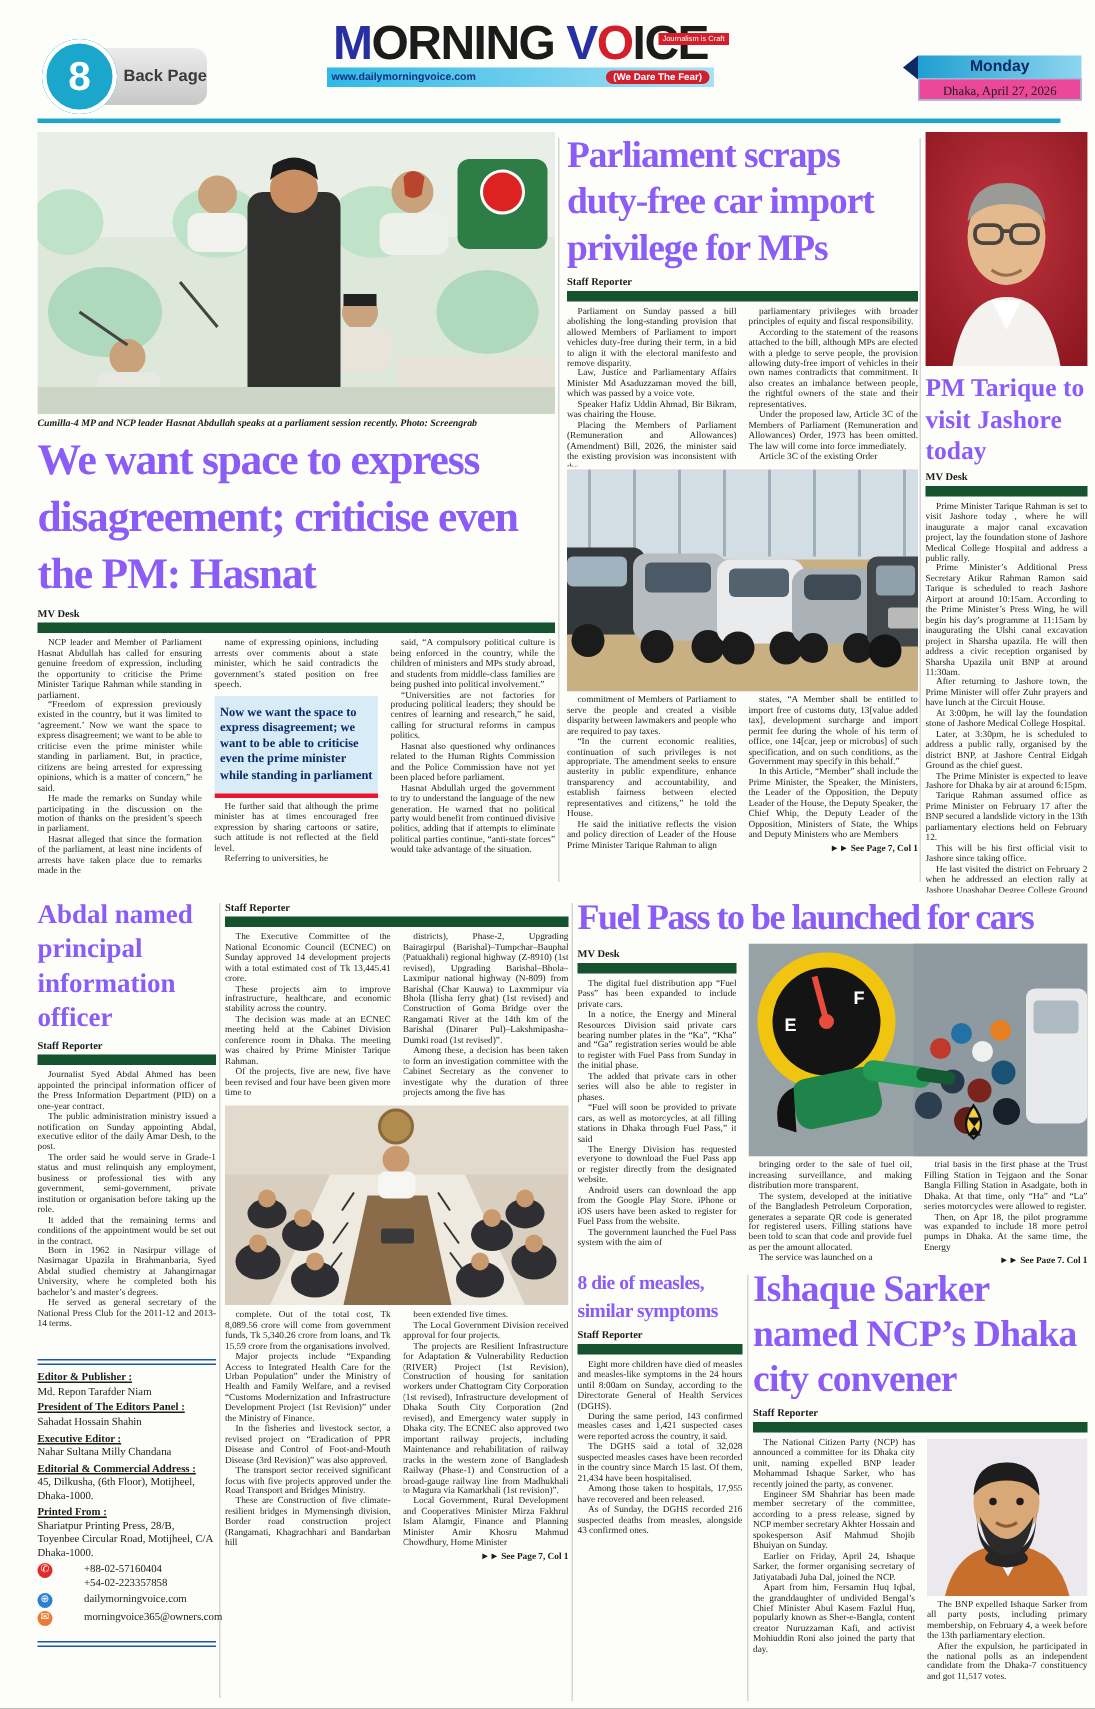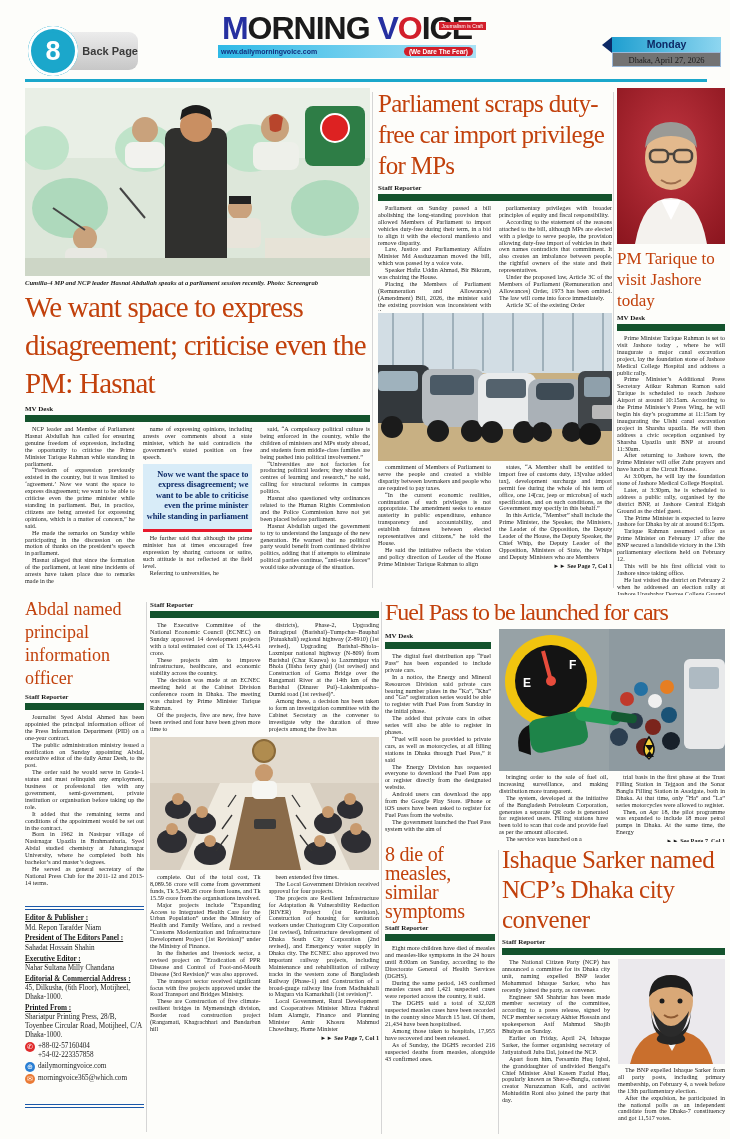--- a/index.html
+++ b/index.html
@@ -41,62 +41,62 @@
   .md-slogan { background:#d21f2b; color:#fff; font-family:"Liberation Sans",sans-serif; font-weight:bold; font-size:6.5px; padding:1px 5px; border-radius:6px; }
   .datebox { position:absolute; left:612px; top:37px; width:109px; font-family:"Liberation Sans",sans-serif; }
   .db-day {
     position:relative; background:linear-gradient(90deg,#1f9fd0,#8ed6f0); color:#0d2a66;
     font-weight:bold; font-size:10.5px; text-align:center; padding:1px 0 2px;
   }
   .db-day::before {
     content:""; position:absolute; left:-10px; top:0; border-top:8px solid transparent;
     border-bottom:8px solid transparent; border-right:10px solid #0d2a66;
   }
-  .db-date { border:1px solid #9bb8d8; background:#737373; font-size:8.5px; text-align:center; padding:1.5px 0; font-family:"Liberation Serif",serif; }
+  .db-date { border:1px solid #9bb8d8; background:#ec4899; font-size:8.5px; text-align:center; padding:1.5px 0; font-family:"Liberation Serif",serif; }
   .header-rule { position:absolute; left:25px; top:79px; width:682px; height:3px; background:#1ba7cb; }
   
   .byline { font-weight:bold; font-size:7px; border-bottom:7px solid #14532d; padding-bottom:2px; margin:3px 0 4px; }
   .cols { display:flex; gap:8px; overflow:hidden; }
   .col { flex:1; overflow:hidden; }
   .body-txt p, .col p { font-size:6.2px; line-height:6.9px; text-align:justify; text-indent:7px; }
   .seemore { display:block; text-align:right; font-weight:bold; font-size:6.2px; margin-top:1px; }
   .vrule { position:absolute; width:1px; background:#d5d5d5; }
-  .headline { font-weight:normal; color:#c2410c; }
+  .headline { font-weight:bold; color:#8b5cf6; }
   .photo svg { display:block; }
   
   .story-lead { position:absolute; left:25px; top:88px; width:345px; }
   .lead-caption { font-size:6.6px; line-height:9px; font-weight:bold; font-style:italic; padding:2px 0 1px; }
   .lead-headline { font-size:29px; line-height:38px; letter-spacing:-0.8px; }
   .lead-cols { height:158px; margin-top:2px; }
   .pullquote {
     background:#d8ecf8; border-bottom:3px solid #e8192c; padding:6px 4px 7px; margin:3px 0;
-    font-weight:bold; color:#0d2a66; text-align:right; font-size:8.3px; line-height:10.5px; text-indent:0;
+    font-weight:bold; color:#0d2a66; text-align:left; font-size:8.3px; line-height:10.5px; text-indent:0;
   }
   
   .story-parl { position:absolute; left:378px; top:88px; width:234px; }
   .parl-headline { font-size:25px; line-height:31px; letter-spacing:-0.7px; }
   .parl-cols1 { height:106px; }
   .parl-cols2 { height:124px; margin-top:3px; }
   .parl-photo { margin-top:2px; }
   
   .story-pm { position:absolute; left:617px; top:88px; width:108px; }
   .pm-headline { font-size:17px; line-height:21px; margin-top:4px; }
   .pm-body { height:260px; overflow:hidden; }
   
   .story-abdal { position:absolute; left:25px; top:598px; width:119px; }
   .abdal-headline { font-size:18px; line-height:23px; }
   .abdal-body { height:184px; overflow:hidden; }
   
   .editorbox {
     position:absolute; left:25px; top:906px; width:119px;
-    border-top:4px double #1a57a8; border-bottom:4px double #1a57a8; padding:4px 0 20px;
+    border-top:4px double #1a57a8; border-bottom:4px double #1a57a8; padding:4px 0 10px;
   }
   .eb-label { font-weight:bold; font-size:7.2px; line-height:9.5px; text-decoration:underline; }
   .eb-value { font-size:7.2px; line-height:8.8px; margin-bottom:2px; }
-  .eb-contact { display:flex; align-items:flex-start; gap:3px; margin-top:2px; }
+  .eb-contact { display:flex; align-items:flex-start; gap:21px; margin-top:2px; }
   .eb-ico {
     flex:0 0 10px; width:10px; height:10px; border-radius:50%; color:#fff; font-size:7px;
     line-height:10px; text-align:center; font-family:"Liberation Sans",sans-serif;
   }
   .ico-phone { background:#e02b2b; }
   .ico-web { background:#2a7fd4; }
   .ico-mail { background:#ea7a35; }
   .eb-ctext { font-size:7.2px; line-height:9px; }
   
   .story-ecnec { position:absolute; left:150px; top:598px; width:229px; }
@@ -107,21 +107,21 @@
   
   .story-fuel { position:absolute; left:385px; top:598px; width:340px; }
   .fuel-headline { font-size:24px; line-height:29px; letter-spacing:-1px; white-space:nowrap; }
   .fuel-body { display:flex; gap:8px; margin-top:2px; }
   .fuel-c1 { width:106px; }
   .fuel-c1-text { height:192px; overflow:hidden; }
   .fuel-right { width:226px; }
   .fuel-cols { height:68px; margin-top:3px; }
   
   .story-measles { position:absolute; left:385px; top:845px; width:110px; }
-  .measles-headline { font-size:20px; line-height:19px; letter-spacing:-0.3px; }
+  .measles-headline { font-size:13px; line-height:19px; letter-spacing:-0.3px; }
   .measles-body { height:212px; overflow:hidden; }
   
   .story-ishaque { position:absolute; left:502px; top:845px; width:223px; }
   .ishaque-headline { font-size:25px; line-height:30px; letter-spacing:-0.5px; }
   .ishaque-body { display:flex; gap:8px; margin-top:2px; }
   .ishaque-c1 { width:108px; height:188px; overflow:hidden; }
   .ishaque-c2 { width:107px; }
   .ishaque-c2-text { height:90px; overflow:hidden; margin-top:3px; }
 </style>
 </head>
@@ -358,21 +358,21 @@
         <span>+88-02-57160404</span><br>
         <span>+54-02-223357858</span>
       </span>
     </div>
     <div class="eb-contact">
       <span class="eb-ico ico-web">⊕</span>
       <span class="eb-ctext">dailymorningvoice.com</span>
     </div>
     <div class="eb-contact">
       <span class="eb-ico ico-mail">✉</span>
-      <span class="eb-ctext">morningvoice365@which.com</span>
+      <span class="eb-ctext">morningvoice365@owners.com</span>
     </div>
   </section>
 
   <section class="story-ecnec">
     <div class="byline">Staff Reporter</div>
     <div class="cols ecnec-cols1">
       <div class="col">
           <p>The Executive Committee of the National Economic Council (ECNEC) on Sunday approved 14 development projects with a total estimated cost of Tk 13,445.41 crore.</p>
           <p>These projects aim to improve infrastructure, healthcare, and economic stability across the country.</p>
           <p>The decision was made at an ECNEC meeting held at the Cabinet Division conference room in Dhaka. The meeting was chaired by Prime Minister Tarique Rahman.</p>

